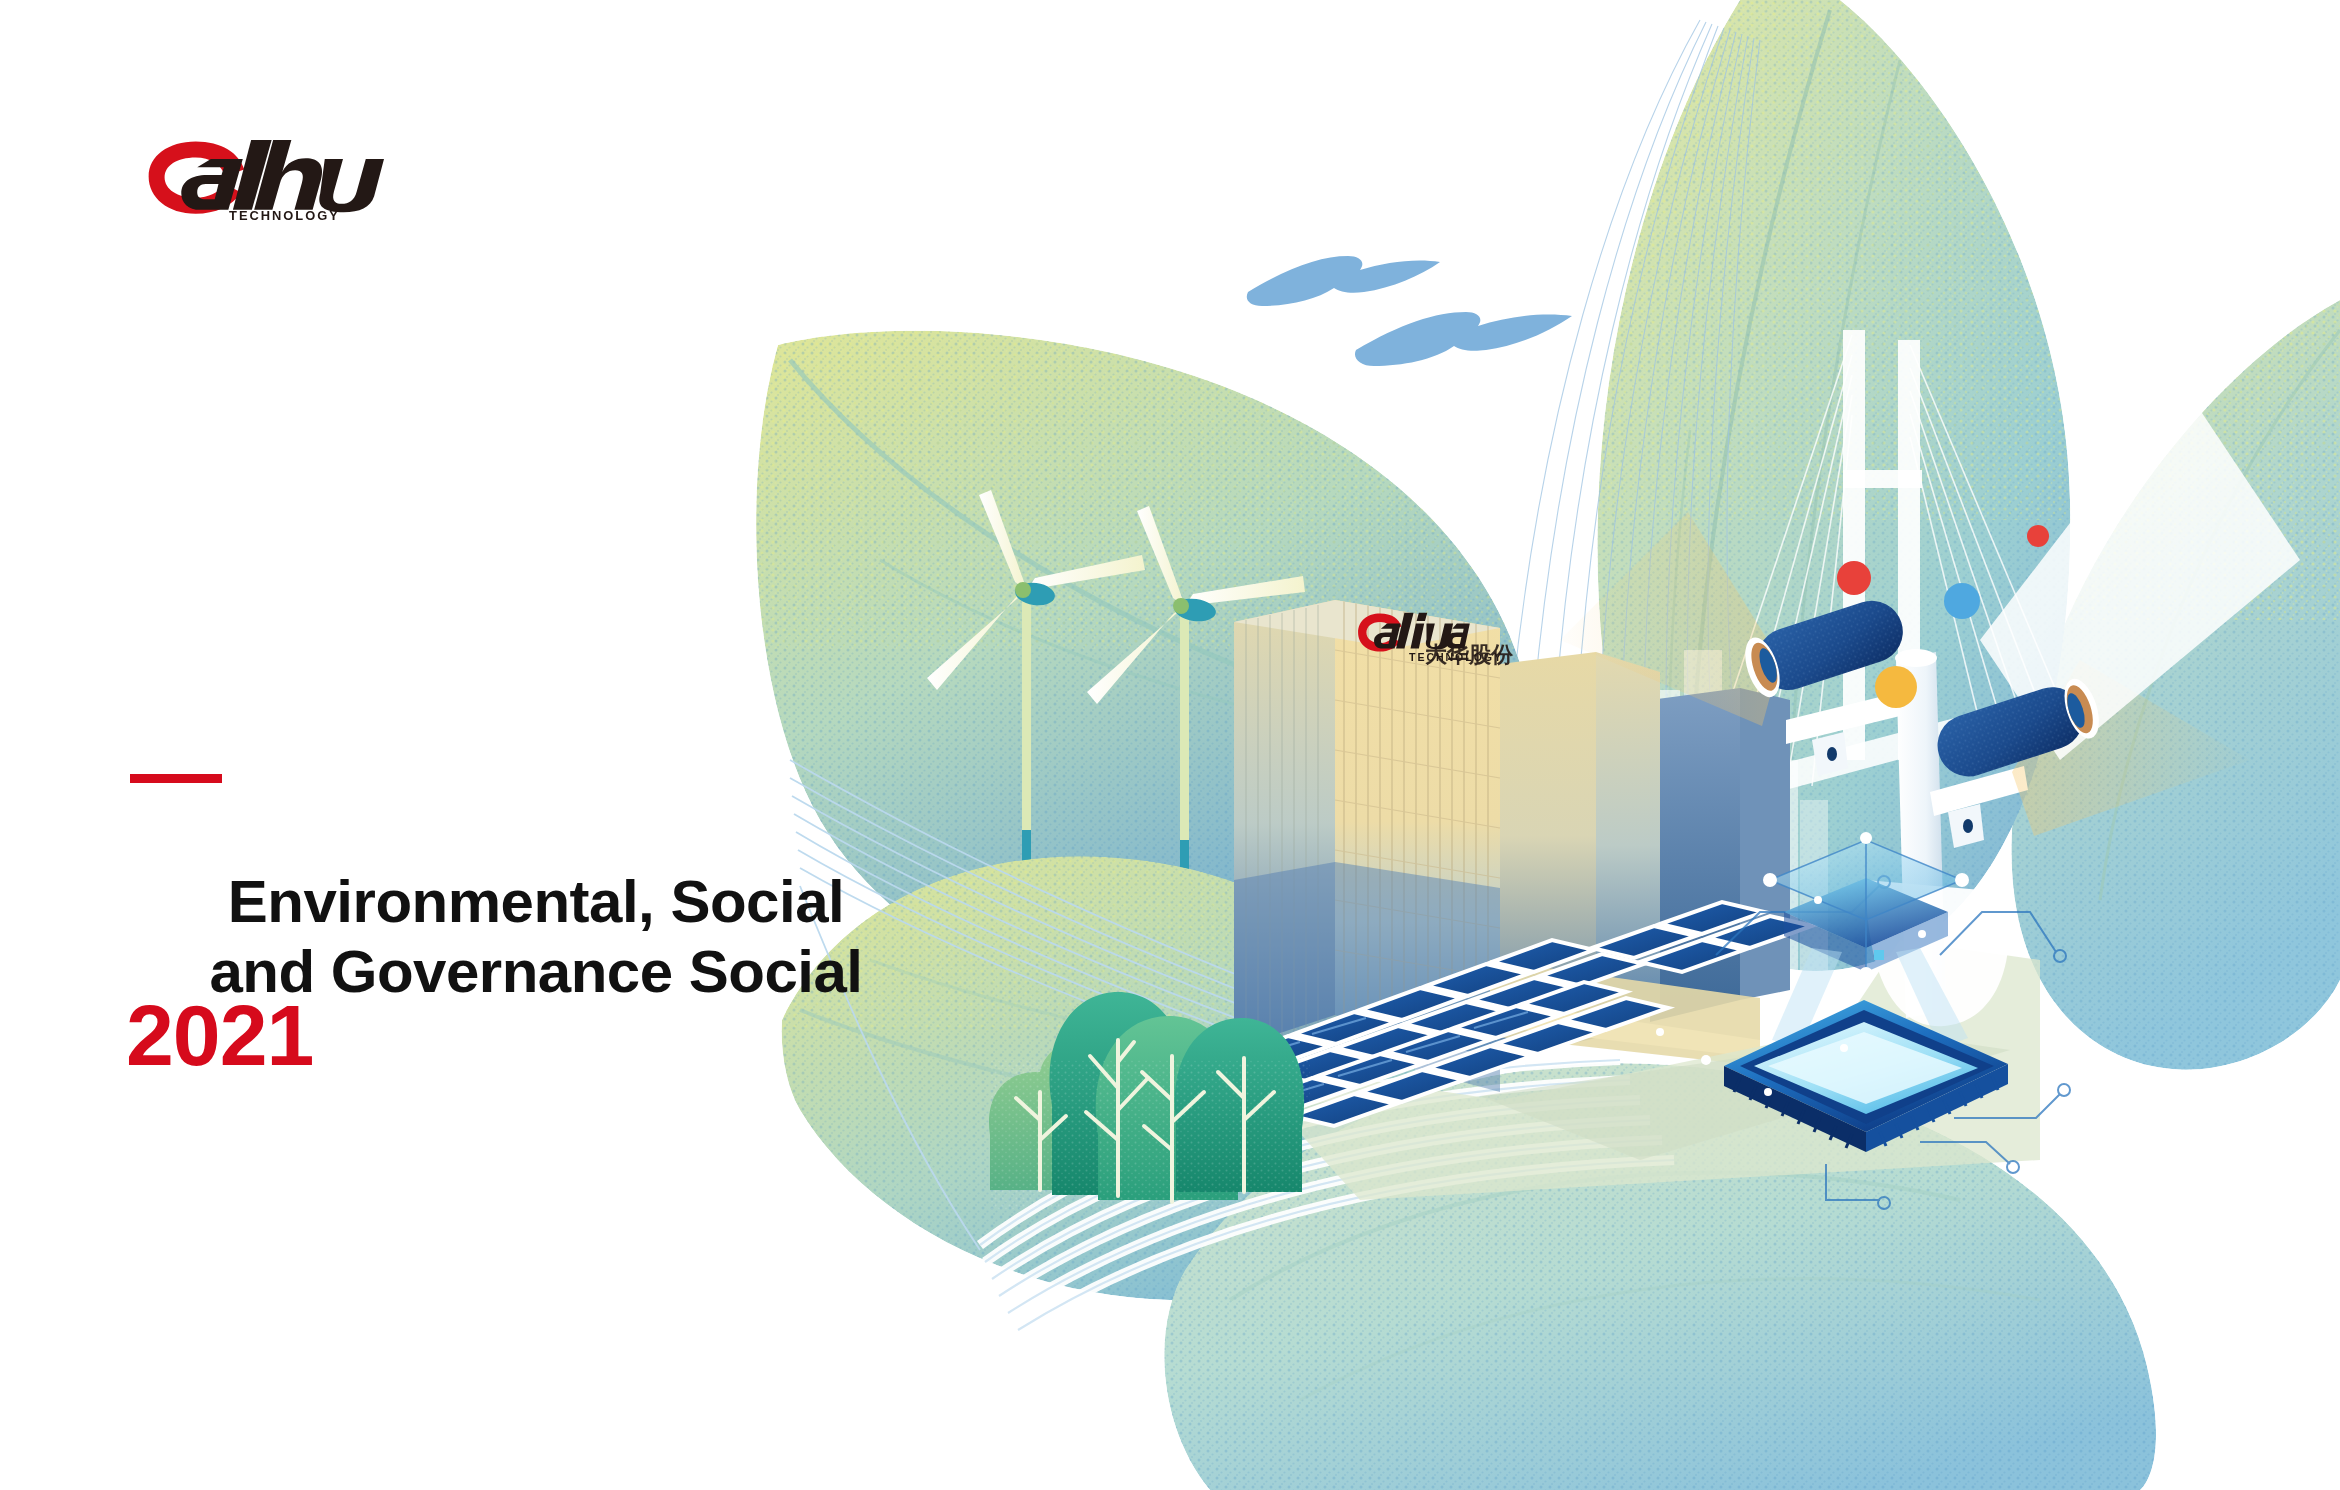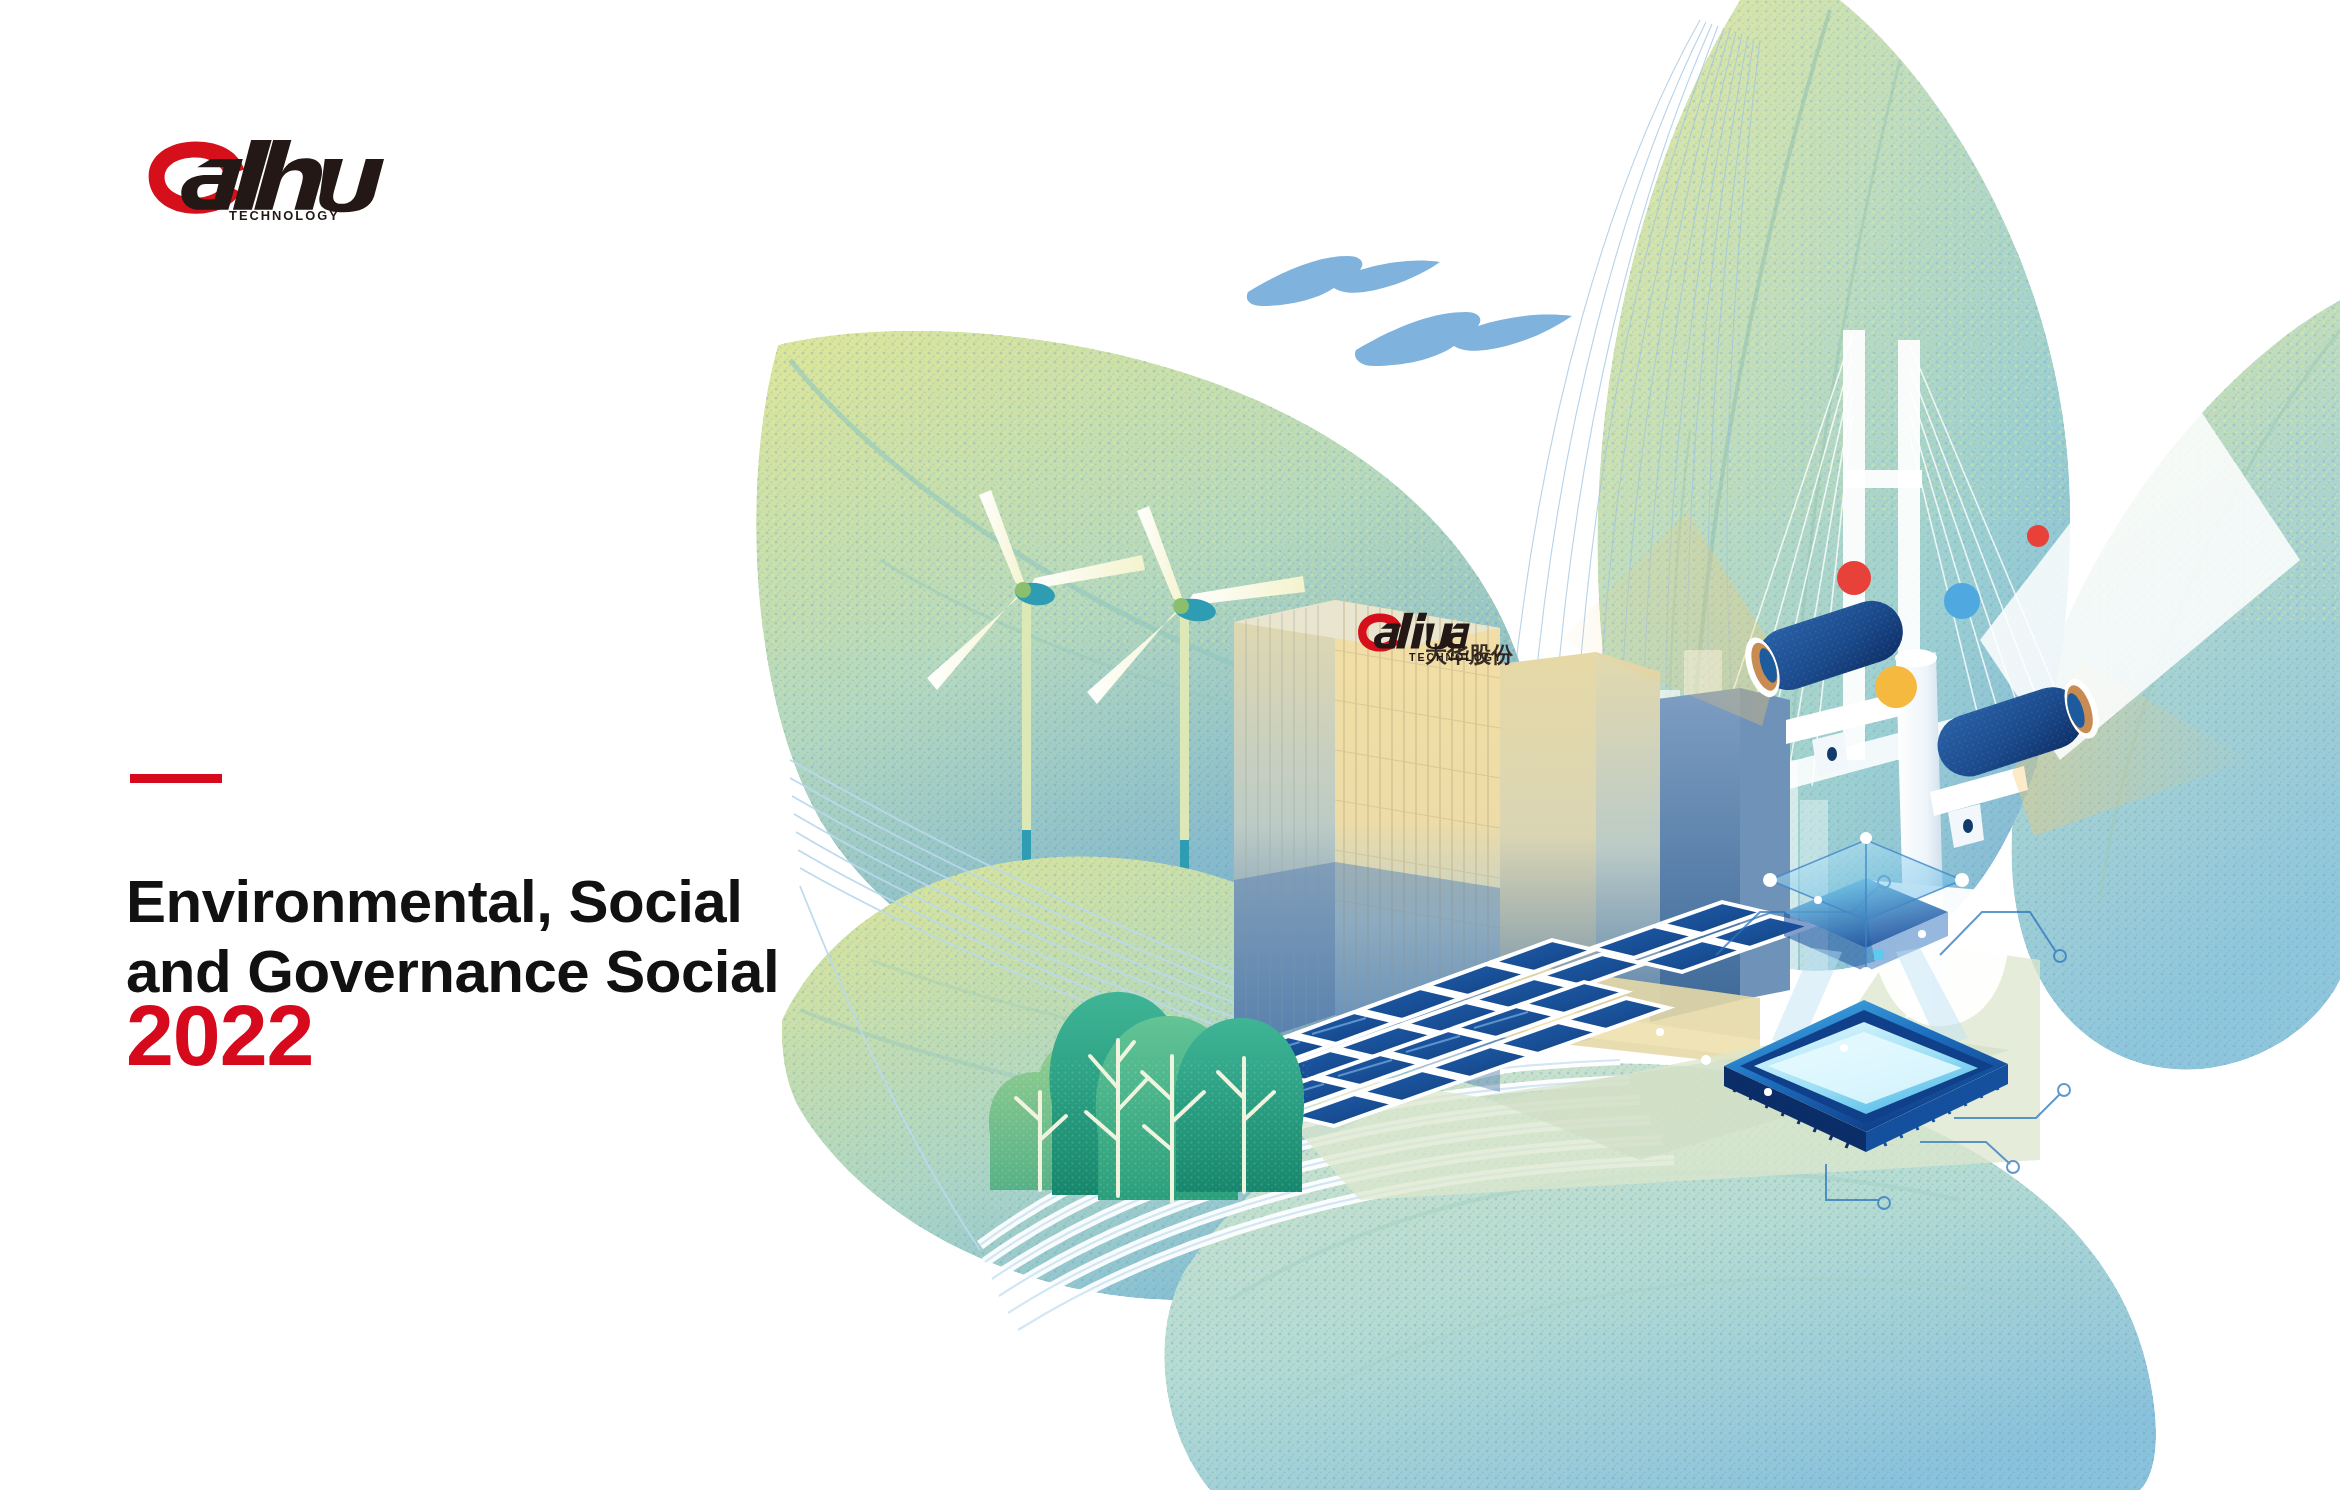--- a/index.html
+++ b/index.html
@@ -8,21 +8,21 @@
 
   
   .logo{position:absolute;left:128px;top:140px;width:266px;height:82px;}
   .logo svg{display:block;width:266px;height:82px;}
 
   
   .red-rule{position:absolute;left:130px;top:774px;width:92px;height:9px;background:#D60A1C;}
   .title{position:absolute;left:126px;top:827px;width:820px;
          font-size:60px;line-height:1.17;font-weight:bold;color:#111111;
          letter-spacing:-0.5px;}
-  .title .l{display:block;white-space:nowrap;}
+  .title .l{display:block;white-space:nowrap;text-align:center;}
   .year{position:absolute;left:126px;top:992px;font-size:86px;line-height:1;
         font-weight:bold;color:#D60A1C;letter-spacing:-1px;}
 
   
   .art{position:absolute;left:0;top:0;width:2340px;height:1490px;}
   .art svg{display:block;width:2340px;height:1490px;}
 </style>
 </head>
 <body>
 
@@ -596,15 +596,15 @@
     </svg>
   </div>
 
   <div class="red-rule"></div>
 
   <h1 class="title">
     <span class="l">Environmental, Social</span>
     <span class="l">and Governance Social</span>
   </h1>
 
-  <div class="year">2022</div>
+  <div class="year">2021</div>
 
 </div>
 
 </body></html>

